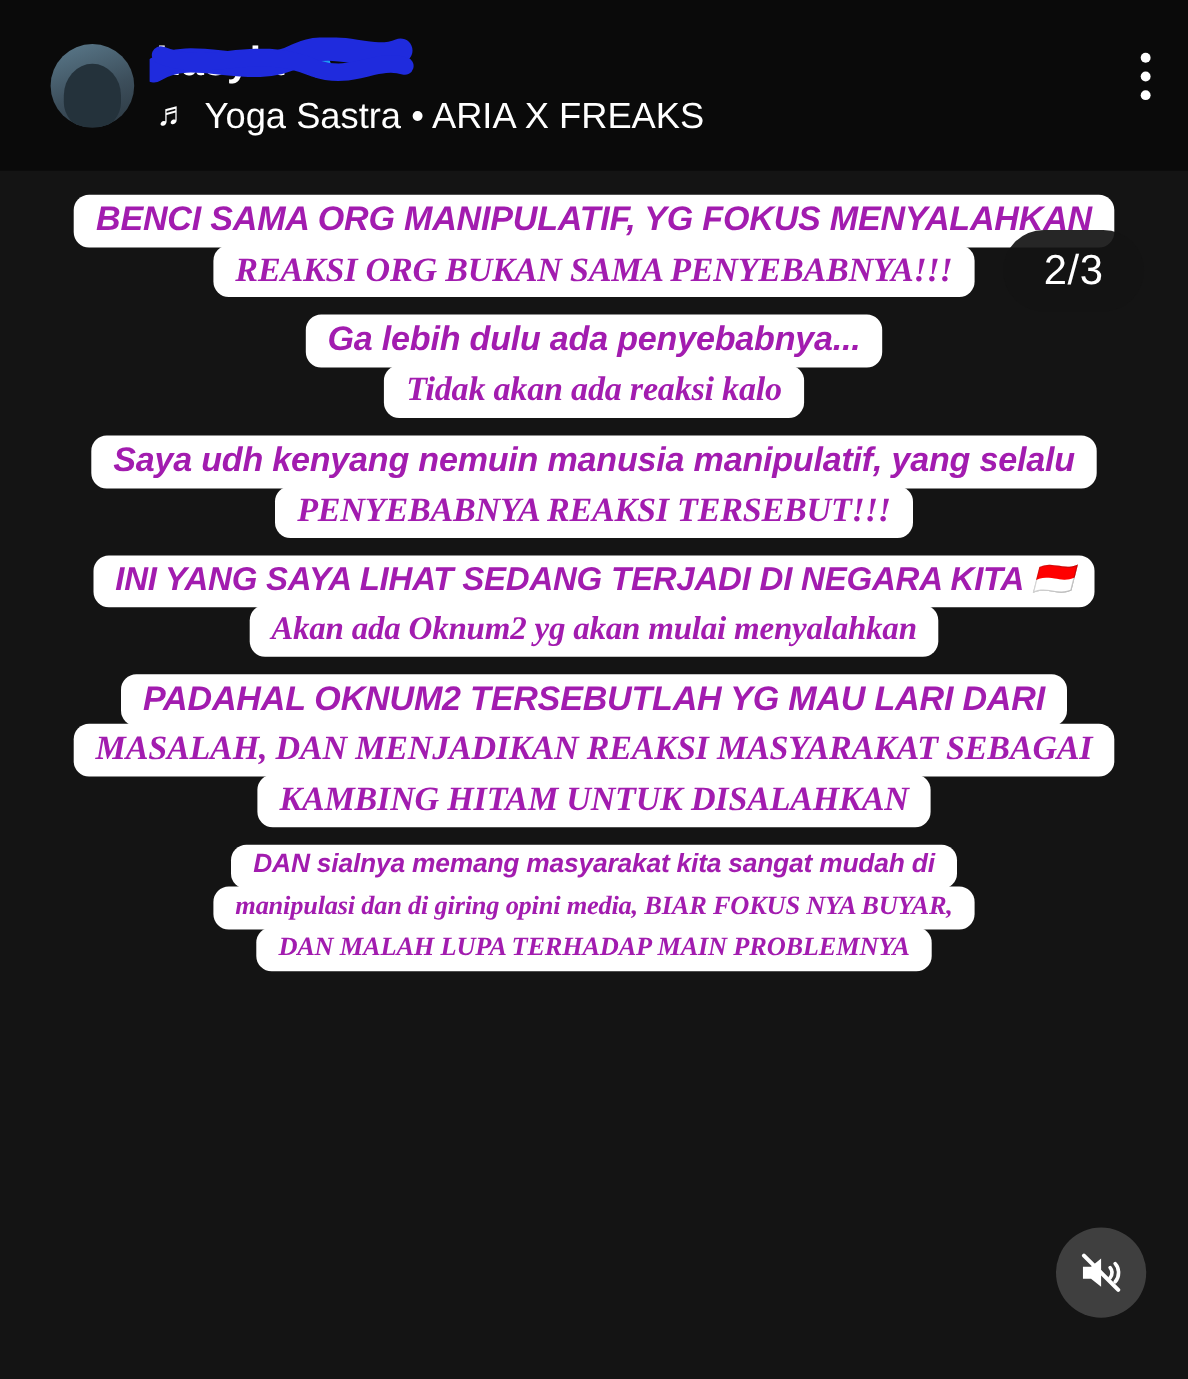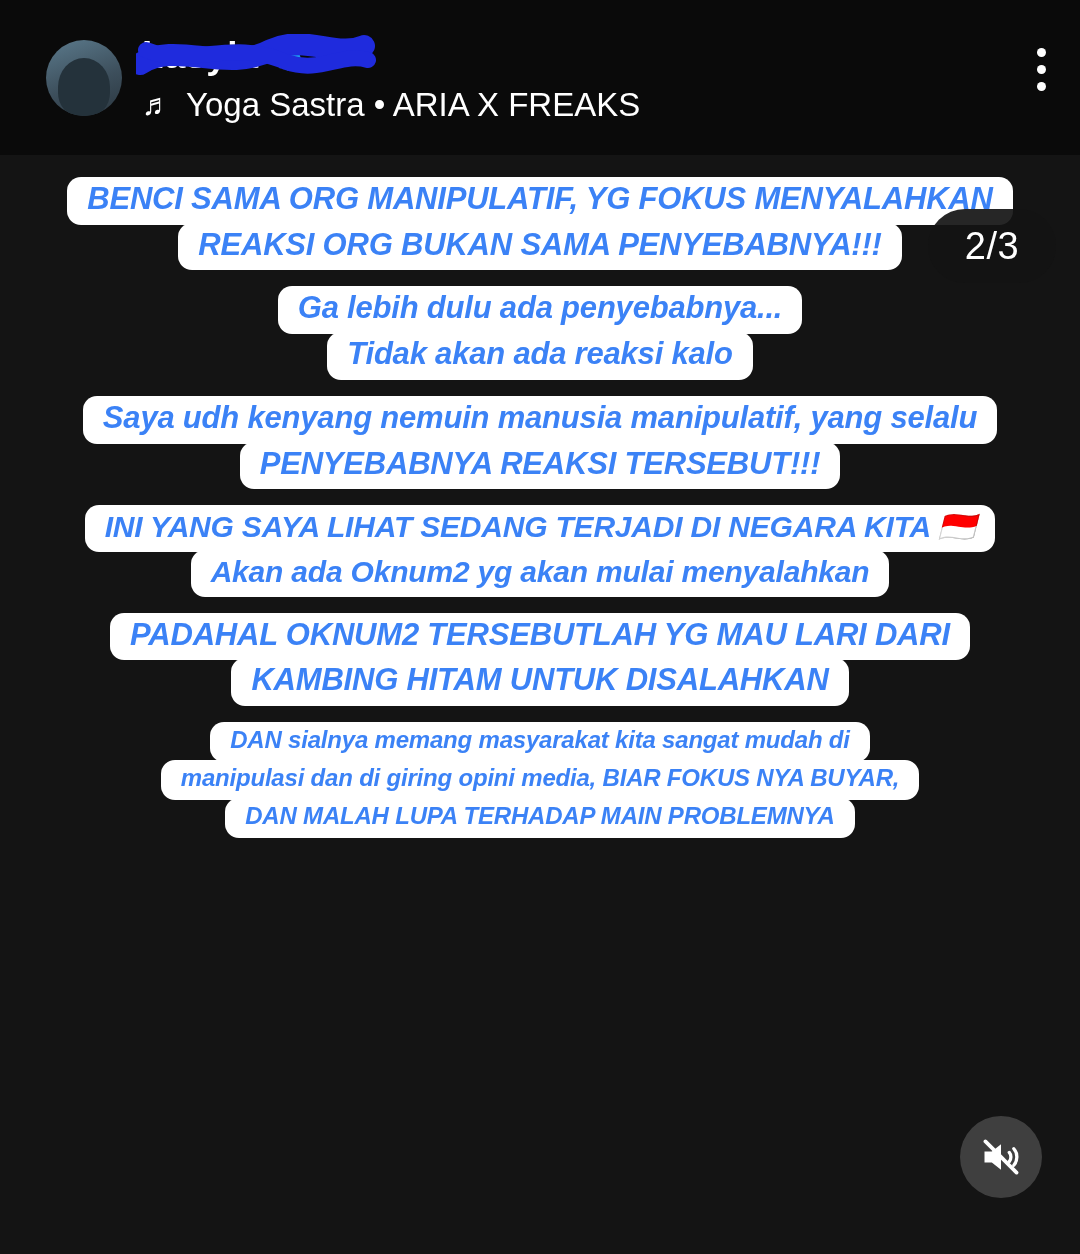--- a/index.html
+++ b/index.html
@@ -120,46 +120,46 @@
     width: 1080px;
     height: 1099px;
     background: #141414;
     padding-top: 22px;
   }
   .caption-group {
     margin-bottom: 16px;
   }
   .cap-line {
     background: #ffffff;
-    color: #3b82f6;
+    color: #a21caf;
     font-style: italic;
     font-weight: 700;
     border-radius: 14px;
     display: table;
     margin: 0 auto;
     padding: 5px 20px 8px 20px;
     line-height: 1.12;
     white-space: nowrap;
     letter-spacing: -0.2px;
   }
-  .cap-line + .cap-line { margin-top: -2px; }
+  .cap-line + .cap-line { margin-top: -2px; font-family: Liberation Serif, serif; }
 
   .g1 .cap-line { font-size: 31px; }
   .g2 .cap-line { font-size: 31px; }
   .g3 .cap-line { font-size: 31px; }
   .g4 .cap-line { font-size: 30px; text-align: right; }
   .g5 .cap-line { font-size: 31px; }
   .g6 .cap-line { font-size: 24px; }
   .g7 .cap-line { font-size: 30px; }
 
   
   .counter {
     position: absolute;
     top: 209px;
-    right: 24px;
+    right: 40px;
     width: 128px;
     height: 74px;
     border-radius: 37px;
     background: rgba(20,20,20,0.92);
     color: #ffffff;
     font-size: 38px;
     font-weight: 400;
     display: flex;
     align-items: center;
     justify-content: center;
@@ -229,20 +229,21 @@
       <div class="cap-line">PENYEBABNYA REAKSI TERSEBUT!!!</div>
     </div>
 
     <div class="caption-group g4">
       <div class="cap-line">INI YANG SAYA LIHAT SEDANG TERJADI DI NEGARA KITA 🇮🇩</div>
       <div class="cap-line">Akan ada Oknum2 yg akan mulai menyalahkan</div>
     </div>
 
     <div class="caption-group g5">
       <div class="cap-line">PADAHAL OKNUM2 TERSEBUTLAH YG MAU LARI DARI</div>
+      <div class="cap-line">MASALAH, DAN MENJADIKAN REAKSI MASYARAKAT SEBAGAI</div>
       <div class="cap-line">KAMBING HITAM UNTUK DISALAHKAN</div>
     </div>
 
     <div class="caption-group g6">
       <div class="cap-line">DAN sialnya memang masyarakat kita sangat mudah di</div>
       <div class="cap-line">manipulasi dan di giring opini media, BIAR FOKUS NYA BUYAR,</div>
       <div class="cap-line">DAN MALAH LUPA TERHADAP MAIN PROBLEMNYA</div>
     </div>
 
 

